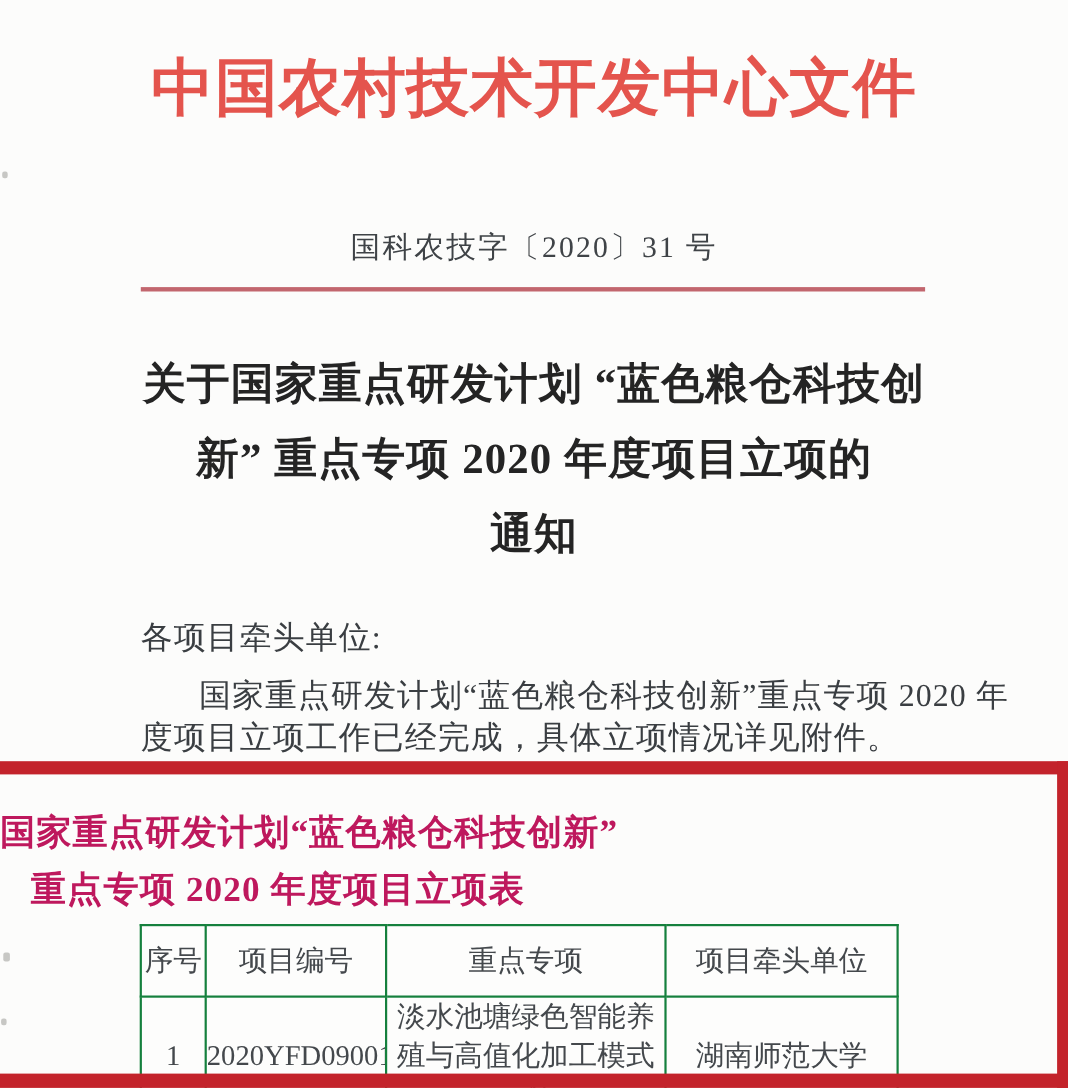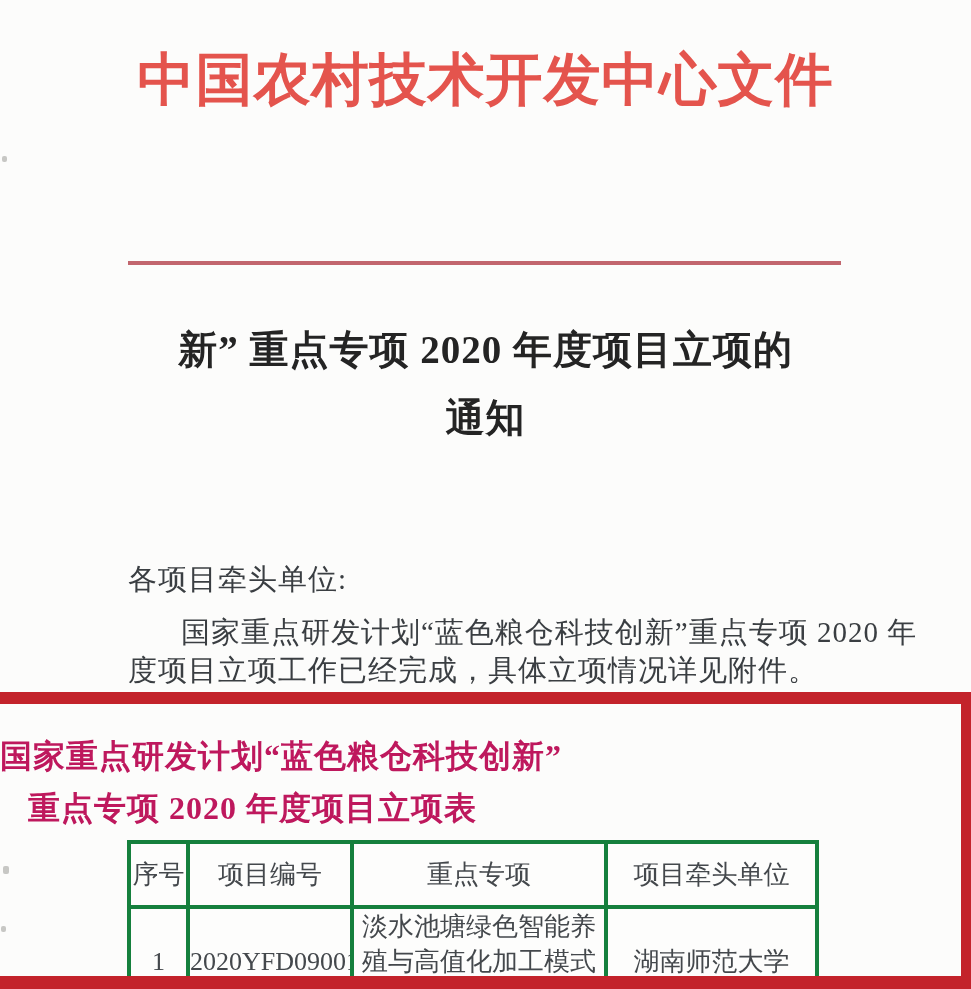--- a/index.html
+++ b/index.html
@@ -66,21 +66,21 @@
     position: absolute; left: 127px; top: 840px;
     width: 688px;
     border-collapse: collapse;
     table-layout: fixed;
     z-index: 1;
     font-family: "Liberation Serif", "DejaVu Serif", serif;
     color: #44484c;
   }
   table.project-table th,
   table.project-table td {
-    border: 4px solid #15803d;
+    border: 2px solid #15803d;
     background: #fdfdfc;
     font-weight: normal;
     font-size: 26px;
     text-align: center;
     vertical-align: middle;
     padding: 0;
     overflow: hidden;
   }
   tr.header-row  { height: 65px; }
   tr.data-row    { height: 64px; }
@@ -100,24 +100,26 @@
   .speck-2 { left: 3px;  top: 866px; width: 6px; height: 8px; }
   .speck-3 { left: 1px;  top: 926px; width: 5px; height: 6px; }
 </style>
 </head>
 <body>
 
 <div class="page">
 
   <div class="letterhead">中国农村技术开发中心文件</div>
 
+  <div class="doc-number">国科农技字〔2020〕31 号</div>
 
   <div class="thin-rule"></div>
 
   <div class="notice-title">
+    <div>关于国家重点研发计划 “蓝色粮仓科技创</div>
     <div>新” 重点专项 2020 年度项目立项的</div>
     <div>通知</div>
   </div>
 
   <div class="body-text salutation">各项目牵头单位:</div>
   <div class="body-text body-line-1">国家重点研发计划“蓝色粮仓科技创新”重点专项 2020 年</div>
   <div class="body-text body-line-2">度项目立项工作已经完成，具体立项情况详见附件。</div>
 
   <div class="frame-top"></div>
   <div class="frame-right"></div>

